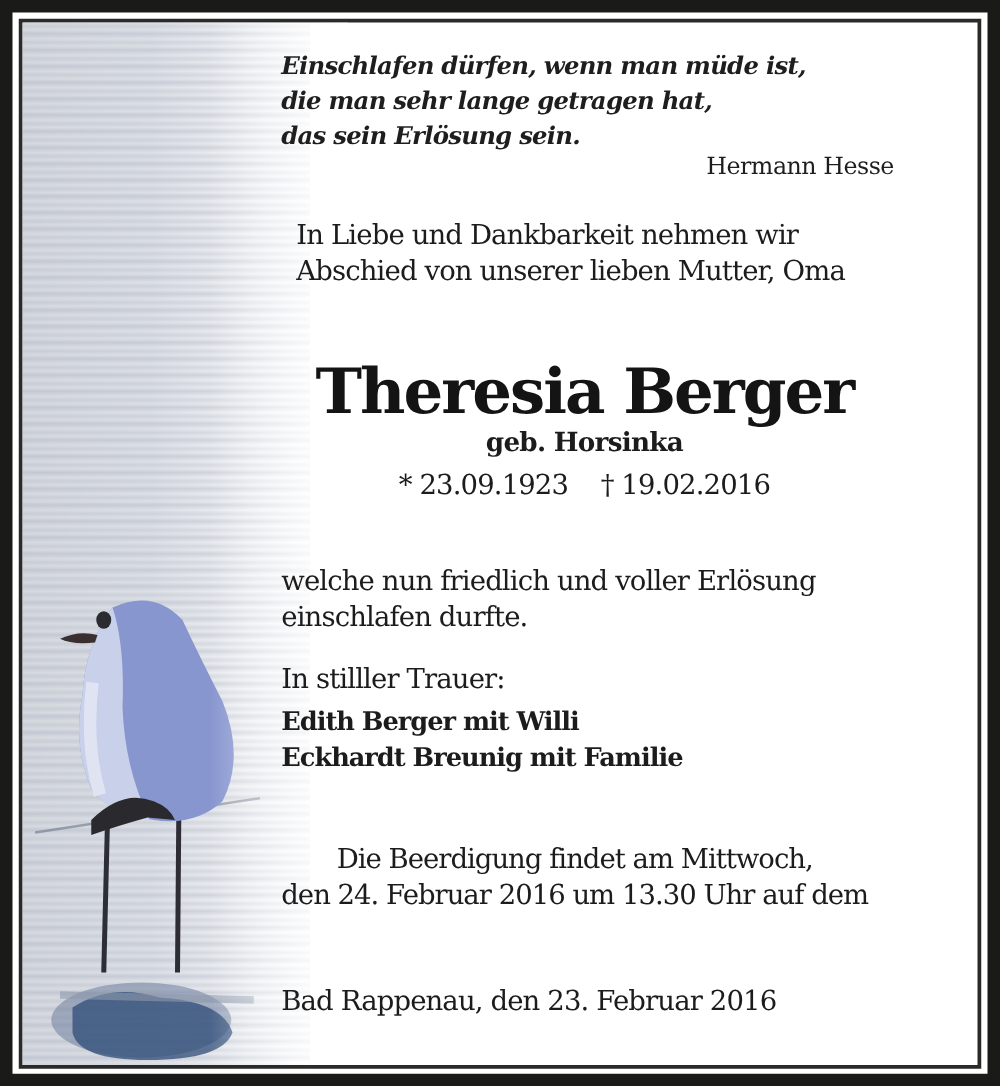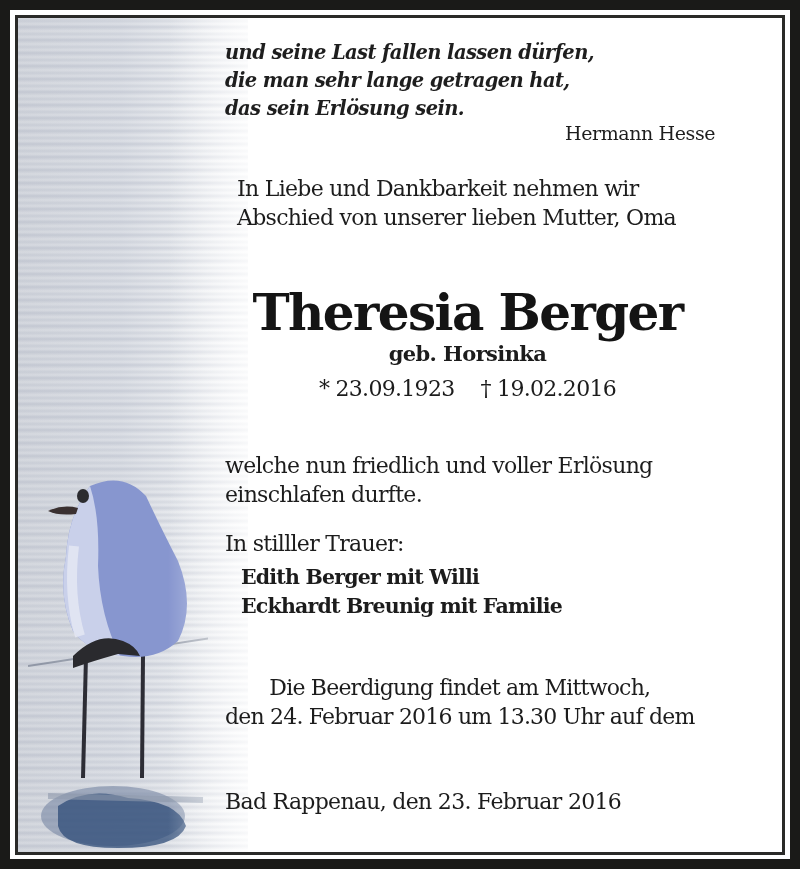--- a/index.html
+++ b/index.html
@@ -87,21 +87,20 @@
       white-space: nowrap;
     }
     .mourn-label {
       position: absolute; top: 511px; left: 0;
       font-size: 22px; line-height: 29px; letter-spacing: -0.7px;
     }
     .mourners {
       position: absolute; top: 545px; left: 0;
       font-weight: bold; font-size: 20.5px; line-height: 29px; letter-spacing: -0.8px;
       white-space: nowrap;
-      margin-left: 16px;
     }
     .funeral {
       position: absolute; top: 655px; left: 0;
       font-size: 22px; line-height: 29px; letter-spacing: -0.8px;
       white-space: nowrap;
       text-align: center;
     }
     .place-date {
       position: absolute; top: 769px; left: 0;
       font-size: 22px; line-height: 29px; letter-spacing: -0.7px;
@@ -136,21 +135,21 @@
       <path d="M20 55 Q35 48 50 52 L48 58 Q30 60 20 55 Z" fill="#3a3030"></path>
 
       <path d="M45 200 Q70 175 95 185 Q108 190 112 200 L90 198 Q65 205 45 212 Z" fill="#2a2a2e"></path>
     </svg>
   </div>
   <div class="photo-fade"></div>
 
   <div class="text">
 
     <div class="quote">
-      <span class="line">und seine Last fallen lassen dürfen,</span>
+      <span class="line">Einschlafen dürfen, wenn man müde ist,</span>
       <span class="line">die man sehr lange getragen hat,</span>
       <span class="line">das sein Erlösung sein.</span>
       <span class="author">Hermann Hesse</span>
     </div>
 
     <div class="intro">
       <span class="line">In Liebe und Dankbarkeit nehmen wir</span>
       <span class="line">Abschied von unserer lieben Mutter, Oma</span>
     </div>
 

